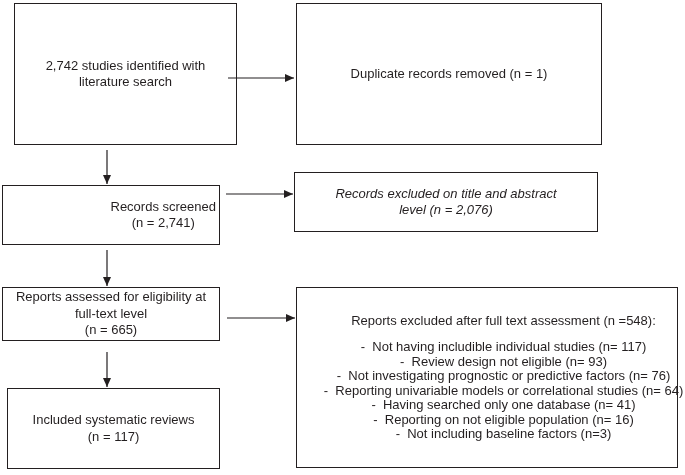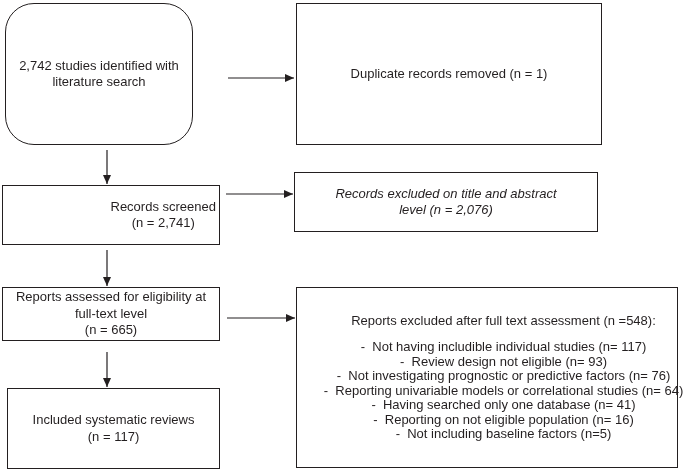--- a/index.html
+++ b/index.html
@@ -26,21 +26,21 @@
     justify-content: center;
     text-align: center;
     font-size: 13px;
     line-height: 16.5px;
   }
   .box .box-text {
     white-space: pre-line;
     display: block;
     padding: 0 3px;
   }
-  .b1 { left: 5px;   top: 3px;   width: 188px; height: 142px; border-radius: 29px; }
+  .b1 { left: 14px;   top: 3px;   width: 223px; height: 142px; }
   .b2 { left: 296px; top: 3px;   width: 306px; height: 142px; }
   .b3 { left: 2px;   top: 185px; width: 218px; height: 60px; justify-content: flex-end;  }
   .b4 { left: 294px; top: 172px; width: 304px; height: 60px; font-style: italic;  }
   .b5 { left: 2px;   top: 287px; width: 218px; height: 54px;  }
   .b6 { left: 7px;   top: 388px; width: 213px; height: 81px;  }
   .b7 {
     left: 296px; top: 287px; width: 382px; height: 181px;
     flex-direction: column;
     line-height: 14.5px;
     padding-left: 33px;
@@ -103,21 +103,21 @@
 
   <div class="box b7">
     <div class="b7-title">Reports excluded after full text assessment (n =548):</div>
     <div>
       <div class="b7-item">-  Not having includible individual studies (n= 117)</div>
       <div class="b7-item">-  Review design not eligible (n= 93)</div>
       <div class="b7-item">-  Not investigating prognostic or predictive factors (n= 76)</div>
       <div class="b7-item">-  Reporting univariable models or correlational studies (n= 64)</div>
       <div class="b7-item">-  Having searched only one database (n= 41)</div>
       <div class="b7-item">-  Reporting on not eligible population (n= 16)</div>
-      <div class="b7-item">-  Not including baseline factors (n=5)</div>
+      <div class="b7-item">-  Not including baseline factors (n=3)</div>
     </div>
   </div>
 
   <svg class="arrows" width="685" height="475" viewBox="0 0 685 475" xmlns="http://www.w3.org/2000/svg">
     <defs>
       <marker id="ah" markerUnits="userSpaceOnUse" markerWidth="10" markerHeight="9" refX="9" refY="4" orient="auto">
         <path d="M0,0 L9,4 L0,8 Z"></path>
       </marker>
     </defs>
     <line x1="228" y1="78" x2="294" y2="78" marker-end="url(#ah)"></line>

